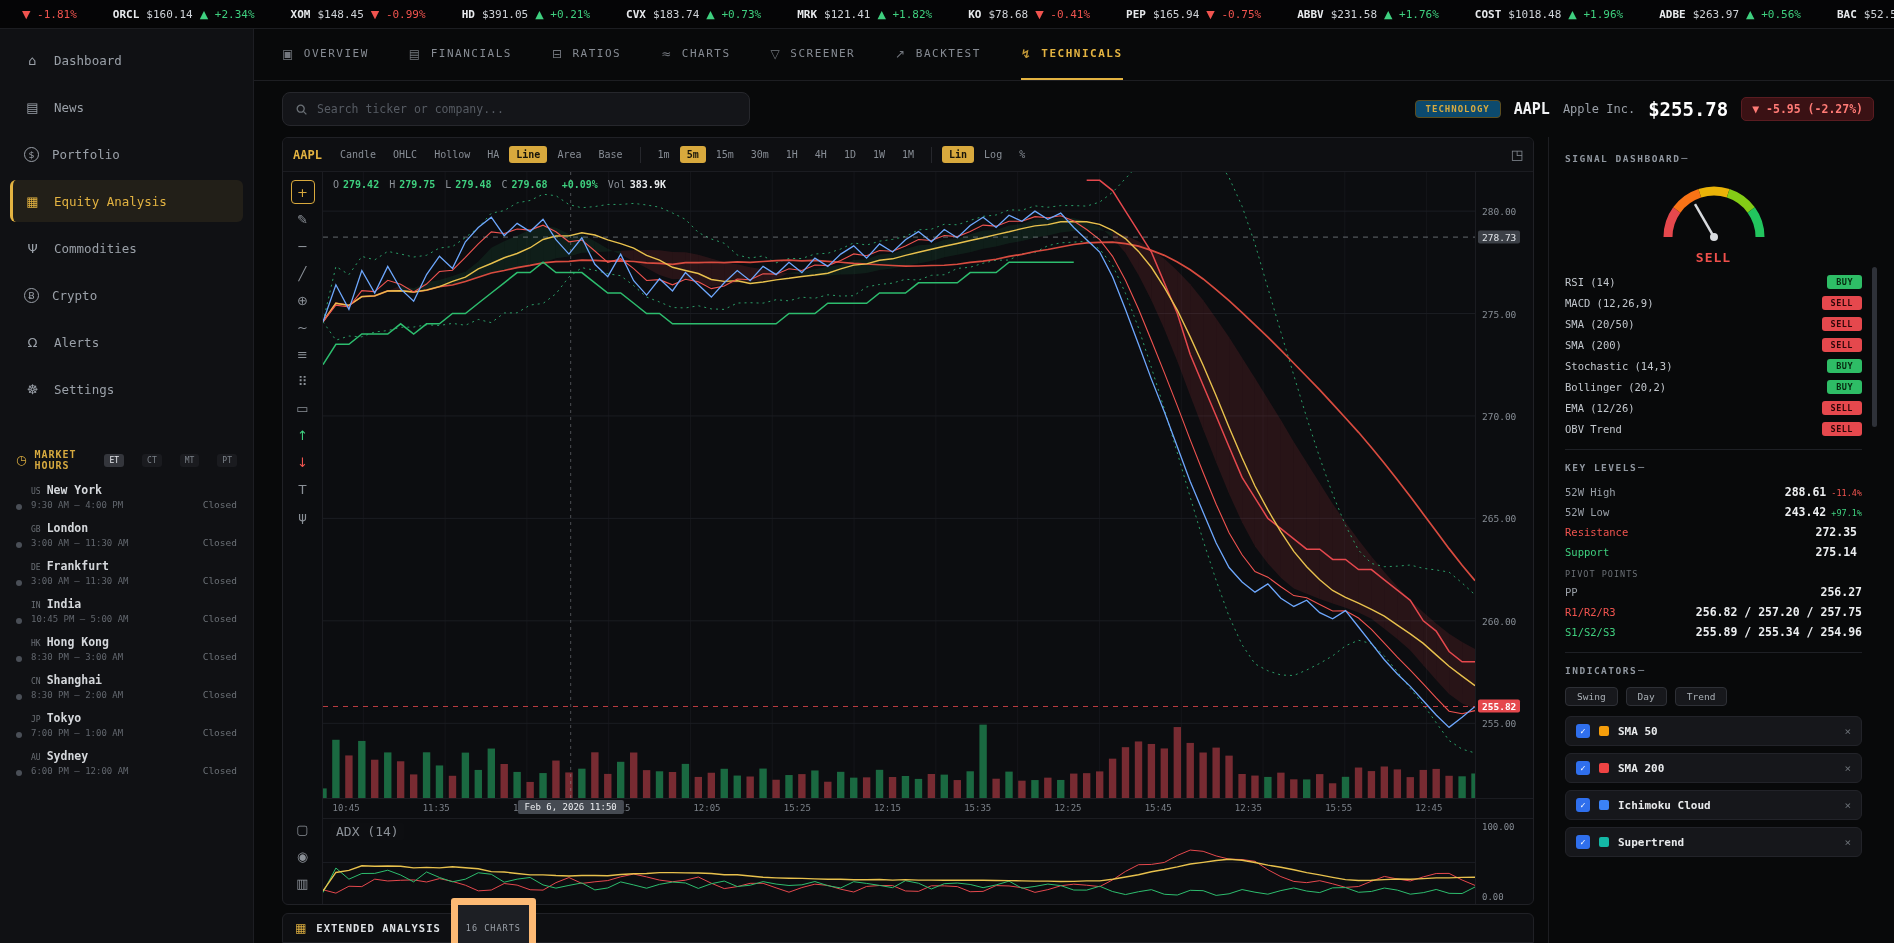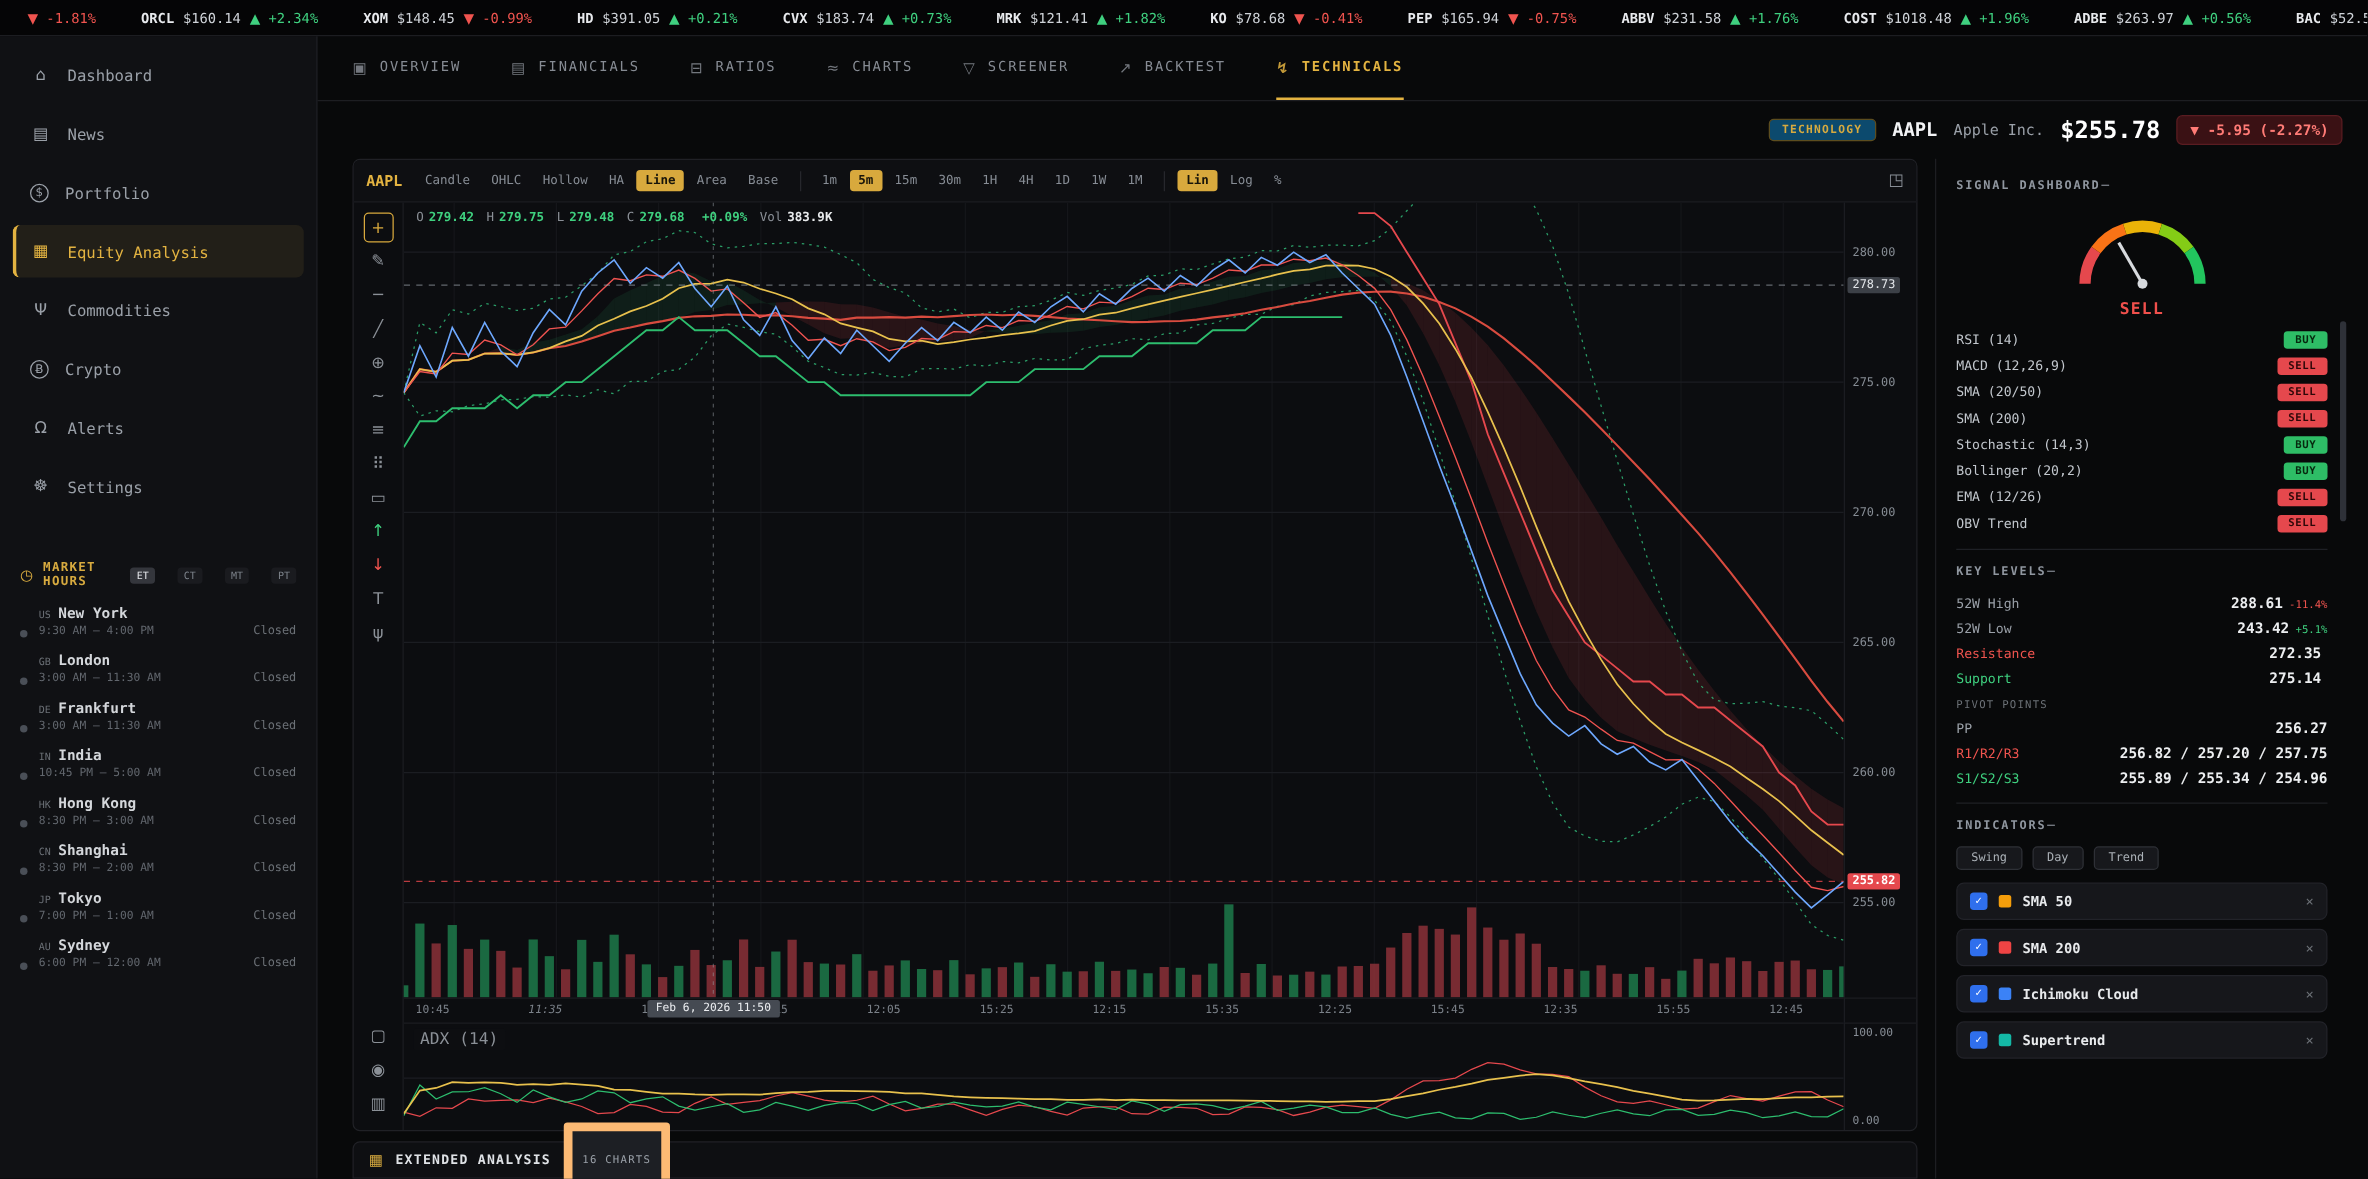--- a/index.html
+++ b/index.html
@@ -360,20 +360,27 @@
           <span class="tab-ic ic">↗</span>
           <span>BACKTEST</span>
         </div>
         <div class="tab active">
           <span class="tab-ic ic">↯</span>
           <span>TECHNICALS</span>
         </div>
     </div>
 
     <div class="search-row">
+      <div class="search-box">
+        <svg width="13" height="13" viewBox="0 0 24 24" fill="none" stroke="#6b7076" stroke-width="2.4">
+            <circle cx="10.5" cy="10.5" r="6.5"></circle>
+            <line x1="15.5" y1="15.5" x2="21" y2="21"></line>
+          </svg>
+        <input type="text" placeholder="Search ticker or company..." style="">
+      </div>
       <div class="stock-info">
         <span class="sector-badge">TECHNOLOGY</span>
         <span class="stk-sym">AAPL</span>
         <span class="stk-name">Apple Inc.</span>
         <span class="stk-price">$255.78</span>
         <span class="stk-chg">▼ -5.95 (-2.27%)</span>
       </div>
     </div>
 
     <div class="content">
@@ -658,21 +665,21 @@
                 <div class="ytick" style="top: 38.97%;">270.00</div>
                 <div class="ytick" style="top: 22.61%;">275.00</div>
                 <div class="ytick" style="top: 6.24%;">280.00</div>
                 <div class="ybox prev" style="top: 10.4%;">278.73</div>
                 <div class="ybox last" style="top: 85.38%;">255.82</div>
               </div>
 
             <div class="xaxis" id="x-axis">
               <div id="crosshair-label" style="left: 21.5%;">Feb 6, 2026 11:50</div>
             <div class="xtick" style="left: 2%;">10:45</div>
-                <div class="xtick" style="left: 9.83%; font-style: italic;">11:35</div>
+                <div class="xtick" style="left: 9.83%;">11:35</div>
                 <div class="xtick" style="left: 17.67%;">14:55</div>
                 <div class="xtick" style="left: 25.5%;">15:15</div>
                 <div class="xtick" style="left: 33.33%;">12:05</div>
                 <div class="xtick" style="left: 41.17%;">15:25</div>
                 <div class="xtick" style="left: 49%;">12:15</div>
                 <div class="xtick" style="left: 56.83%;">15:35</div>
                 <div class="xtick" style="left: 64.67%;">12:25</div>
                 <div class="xtick" style="left: 72.5%;">15:45</div>
                 <div class="xtick" style="left: 80.33%;">12:35</div>
                 <div class="xtick" style="left: 88.17%;">15:55</div>
@@ -762,21 +769,21 @@
         <div class="rp-head">
           <span class="rp-title">KEY LEVELS</span>
           <span class="rp-min">−</span>
         </div>
         <div class="kl-row">
             <span class="kl-label">52W High</span>
             <span><span class="kl-val">288.61</span><span class="kl-delta down">-11.4%</span></span>
           </div>
           <div class="kl-row">
             <span class="kl-label">52W Low</span>
-            <span><span class="kl-val">243.42</span><span class="kl-delta up">+5.1%</span></span>
+            <span><span class="kl-val">243.42</span><span class="kl-delta up">+97.1%</span></span>
           </div>
           <div class="kl-row">
             <span class="kl-label red">Resistance</span>
             <span><span class="kl-val">272.35</span><span class="kl-delta"></span></span>
           </div>
           <div class="kl-row">
             <span class="kl-label green">Support</span>
             <span><span class="kl-val">275.14</span><span class="kl-delta"></span></span>
           </div>
         <div class="piv-head">PIVOT POINTS</div>

